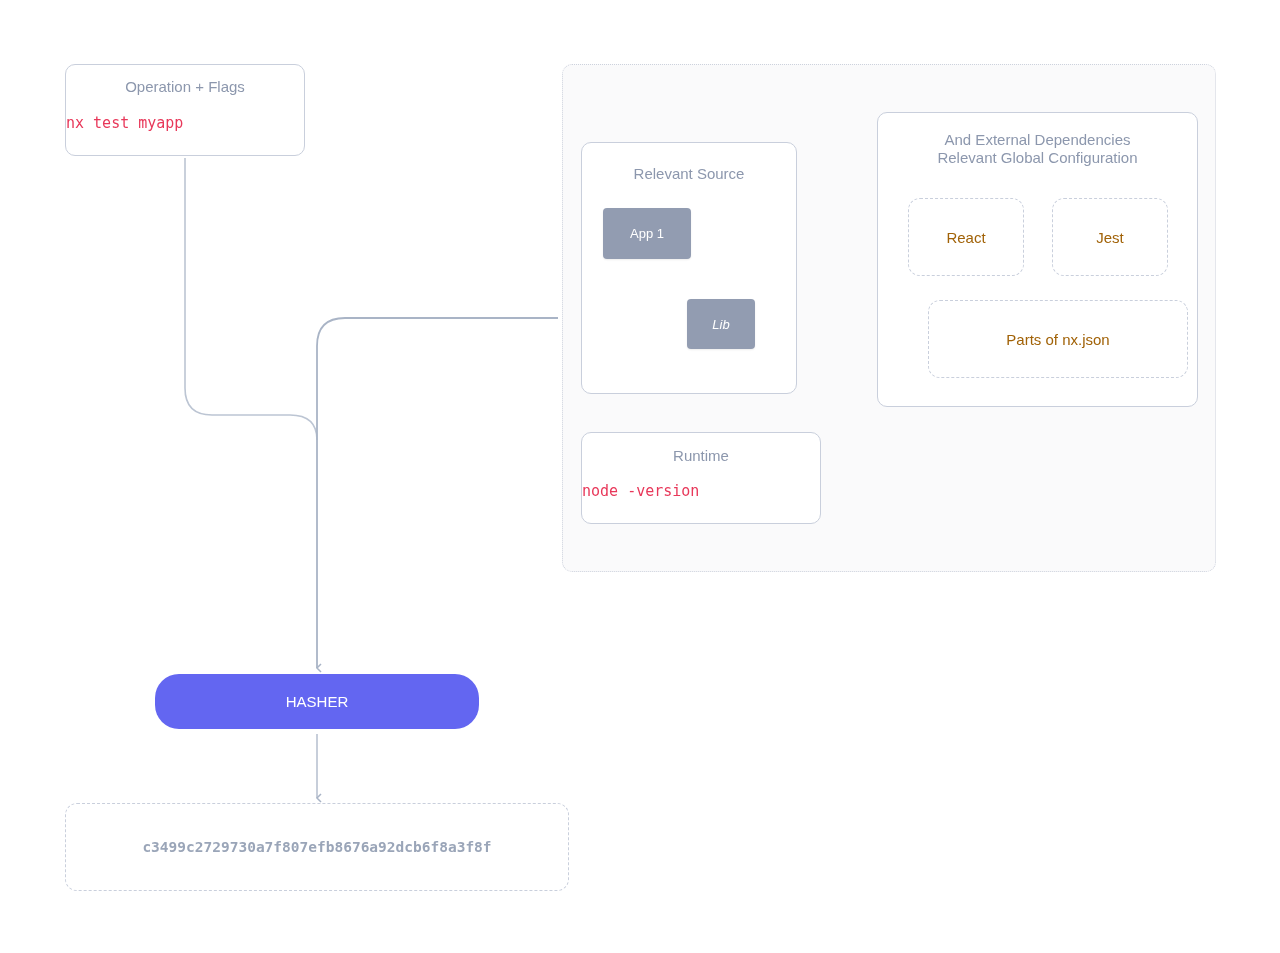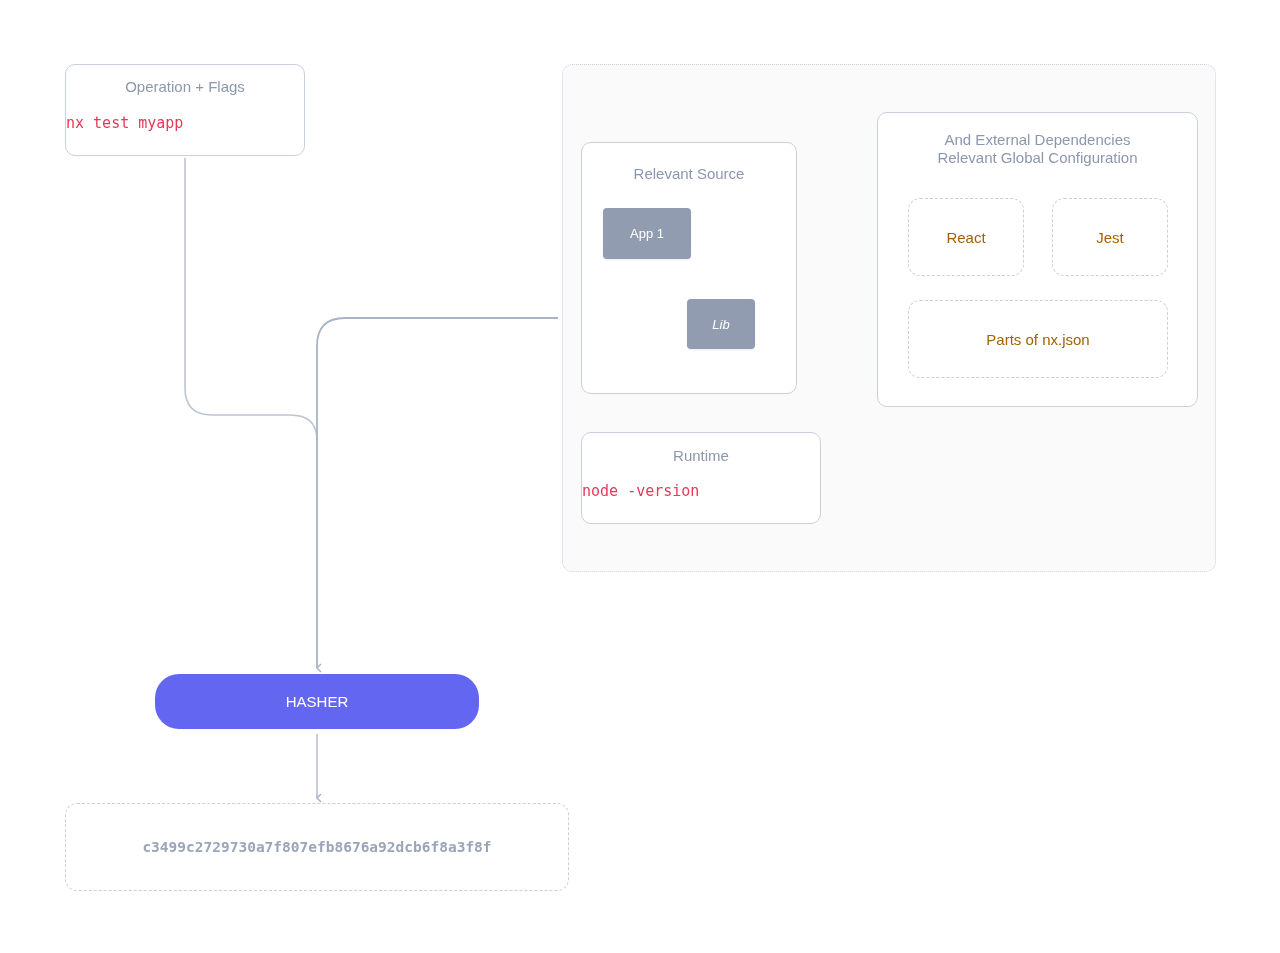--- a/index.html
+++ b/index.html
@@ -54,21 +54,21 @@
 <div class="abs node" style="left:687px; top:299px; width:68px; height:50px;font-style:italic;">Lib</div>
 
 <div class="abs box" style="left:877px; top:112px; width:321px; height:295px;">
   <div class="abs label" style="left:0; right:0; top:18px; line-height:18px;">
     <div>And External Dependencies</div>
     <div>Relevant Global Configuration</div>
   </div>
 </div>
 <div class="abs dash" style="left:908px; top:198px; width:116px; height:78px;">React</div>
 <div class="abs dash" style="left:1052px; top:198px; width:116px; height:78px;">Jest</div>
-<div class="abs dash" style="left:908px; top:300px; width:260px; height:78px;text-align:center;">Parts of nx.json</div>
+<div class="abs dash" style="left:928px; top:300px; width:260px; height:78px;text-align:center;">Parts of nx.json</div>
 
 <div class="abs box" style="left:581px; top:432px; width:240px; height:92px;">
   <div class="abs label" style="left:0; right:0; top:14px;">Runtime</div>
   <div class="abs code" style="left:0; right:0; top:49px;">node -version</div>
 </div>
 
 <div class="abs hasher" style="left:155px; top:674px; width:324px; height:55px;border-radius:24px;">HASHER</div>
 
 <div class="abs dash" style="left:65px; top:803px; width:504px; height:88px; font-family:'DejaVu Sans Mono','Liberation Mono',monospace; color:#9aa5b8; font-size:14.5px;font-weight:bold;">c3499c2729730a7f807efb8676a92dcb6f8a3f8f</div>
 

